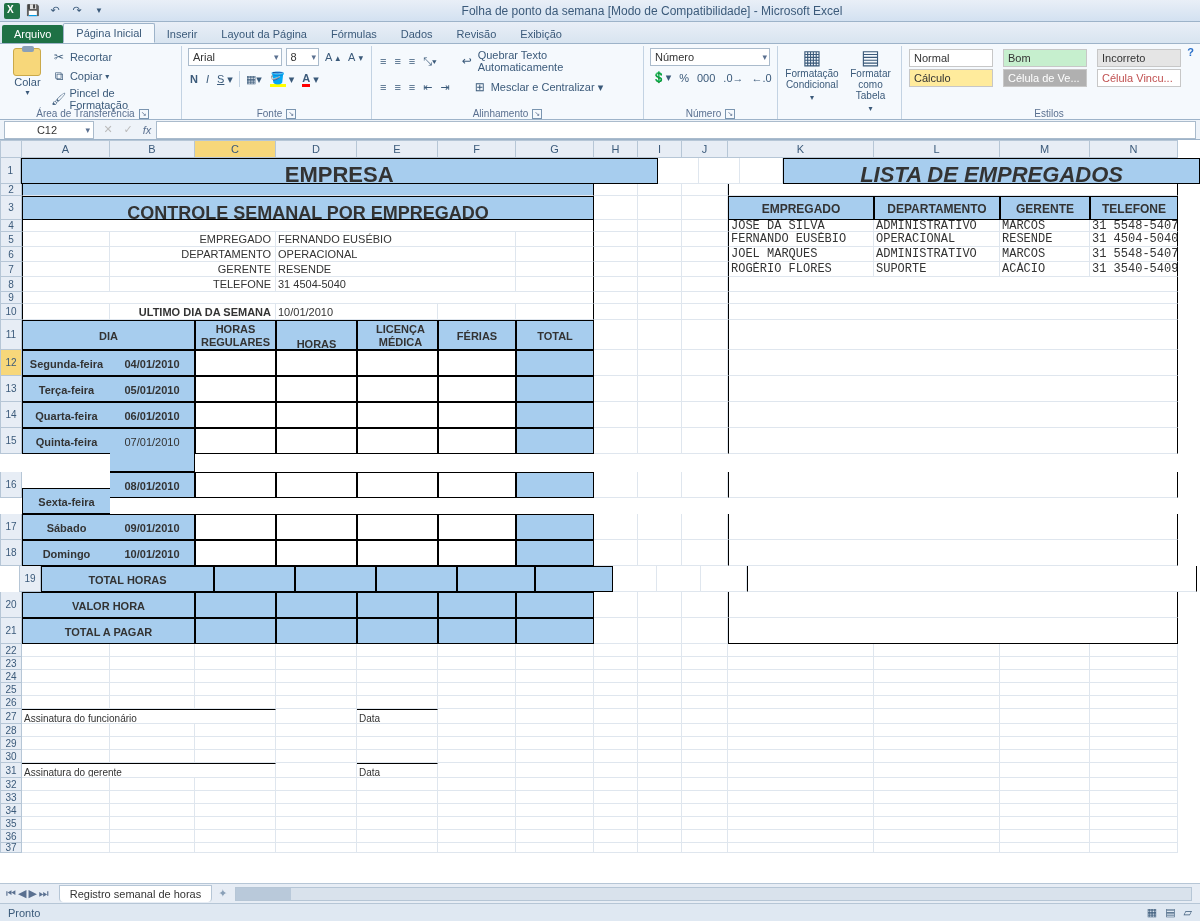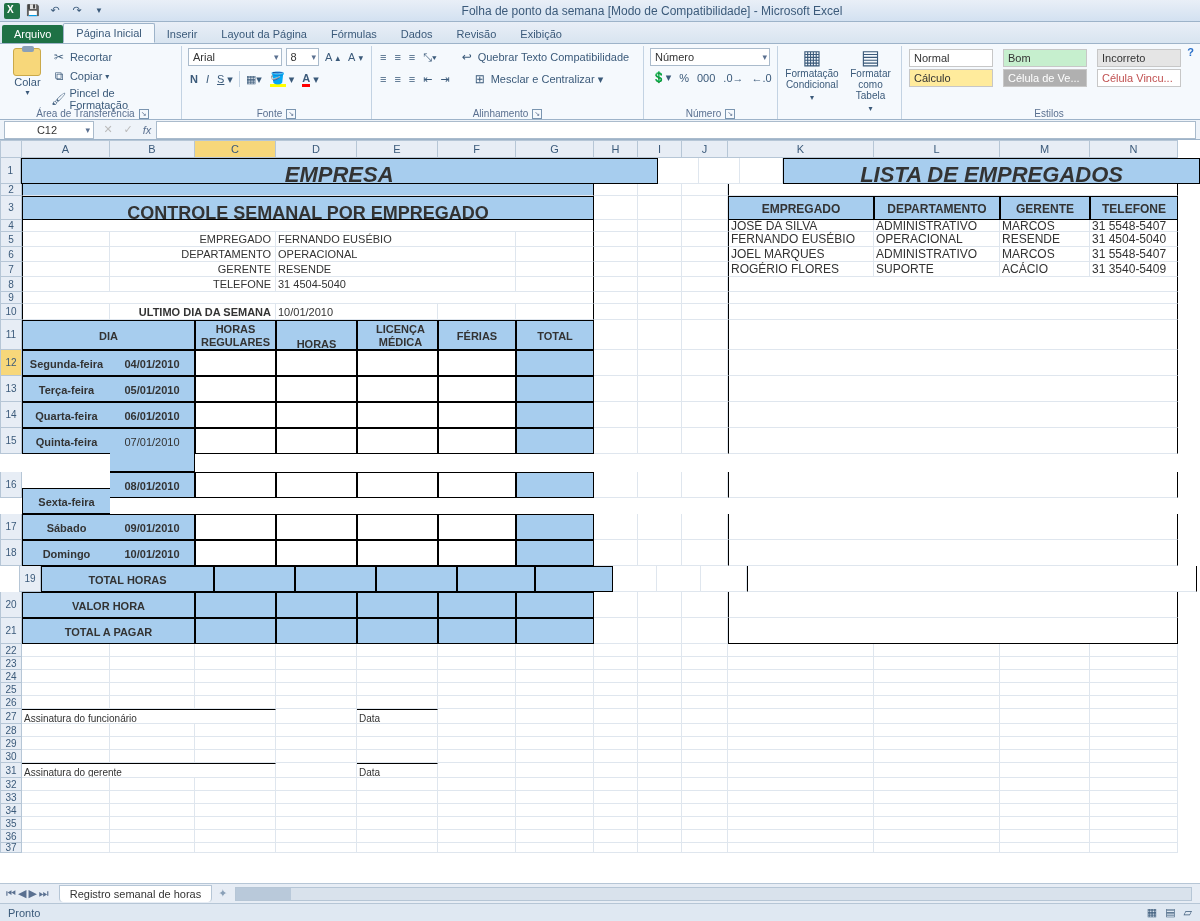--- a/index.html
+++ b/index.html
@@ -74,21 +74,21 @@
   
   .blue-hdr{background:#a7cdee;border:1px solid #000;font-weight:bold;text-align:center;}
   .blue-hdr2{background:#a7cdee;border:1px solid #000;font-weight:bold;text-align:center;font-size:18px;padding:4px 0;font-family:Arial;}
   .blue-title{background:#a7cdee;border:1px solid #000;font-weight:bold;text-align:center;font-size:22px;font-family:Arial;padding:3px 0;}
   .blue-cell{background:#a7cdee;border:1px solid #000;text-align:center;font-family:Arial;font-size:11px;}
   .black-border{border:1px solid #000;}
   .field-lab{font-family:Arial;font-size:11px;text-align:right;padding-right:4px;}
   .field-val{font-family:Arial;font-size:11px;text-align:left;}
   .sig{border-top:1px solid #000;font-family:Arial;font-size:10px;padding-top:1px;}
   .emp-hdr{background:#a7cdee;border:1px solid #000;font-weight:bold;text-align:center;font-family:Arial;font-size:12px;}
-  .emp-cell{font-family:Liberation Sans, sans-serif;font-size:12px;padding:0 2px;white-space:nowrap;}
+  .emp-cell{font-family:Liberation Mono, monospace;font-size:12px;padding:0 2px;white-space:nowrap;}
 
   
   .sel-cell{outline:2px solid #000;outline-offset:-1px;background:#fff!important;}
 </style>
 </head>
 <body>
 
 <div class="titlebar">
   <div class="qat">
     <span class="xl-icon"></span>
@@ -168,21 +168,21 @@
 
   <div class="group" style="width:272px;">
     <div class="rb-row">
       <span class="rb-btn">≡</span>
       <span class="rb-btn">≡</span>
       <span class="rb-btn">≡</span>
       <span class="rb-btn">⤡▾</span>
       <span style="width:10px;"></span>
       <span class="rb-btn">
           <span class="ico">↩</span>
-          <span>Quebrar Texto Compatibilidade</span>
+          <span>Quebrar Texto Automaticamente</span>
         </span>
     </div>
     <div class="rb-row" style="margin-top:4px;">
       <span class="rb-btn">≡</span>
       <span class="rb-btn">≡</span>
       <span class="rb-btn">≡</span>
       <span class="rb-btn">⇤</span>
       <span class="rb-btn">⇥</span>
       <span style="width:10px;"></span>
       <span class="rb-btn"><span class="ico">⊞</span><span>Mesclar e Centralizar</span>▾</span>
@@ -261,21 +261,21 @@
         <div class="colhdr" style="width: 146px;">K</div>
         <div class="colhdr" style="width: 126px;">L</div>
         <div class="colhdr" style="width: 90px;">M</div>
         <div class="colhdr" style="width: 88px;">N</div>
       </div>
   </div>
 
   <div id="rows">
       <div class="row">
         <div class="rowhdr" style="height: 26px; line-height: 26px;">1</div>
-        <div class="cell blue-title" style="width: 688px; height: 26px; line-height: 26px; font-style: italic; text-align: center;">EMPRESA</div>
+        <div class="cell blue-title" style="width: 688px; height: 26px; line-height: 26px; text-align: center;">EMPRESA</div>
         <div class="cell " style="width: 44px; height: 26px; line-height: 26px;"></div>
         <div class="cell " style="width: 44px; height: 26px; line-height: 26px;"></div>
         <div class="cell " style="width: 46px; height: 26px; line-height: 26px;"></div>
         <div class="cell blue-title" style="width: 450px; height: 26px; line-height: 26px; font-style: italic;">LISTA DE EMPREGADOS</div>
       </div>
       <div class="row">
         <div class="rowhdr" style="height: 12px; line-height: 12px;">2</div>
         <div class="cell " style="width: 572px; height: 12px; line-height: 12px; background: rgb(167, 205, 238); border-left: 1px solid rgb(0, 0, 0); border-right: 1px solid rgb(0, 0, 0);"></div>
         <div class="cell " style="width: 44px; height: 12px; line-height: 12px;"></div>
         <div class="cell " style="width: 44px; height: 12px; line-height: 12px;"></div>

